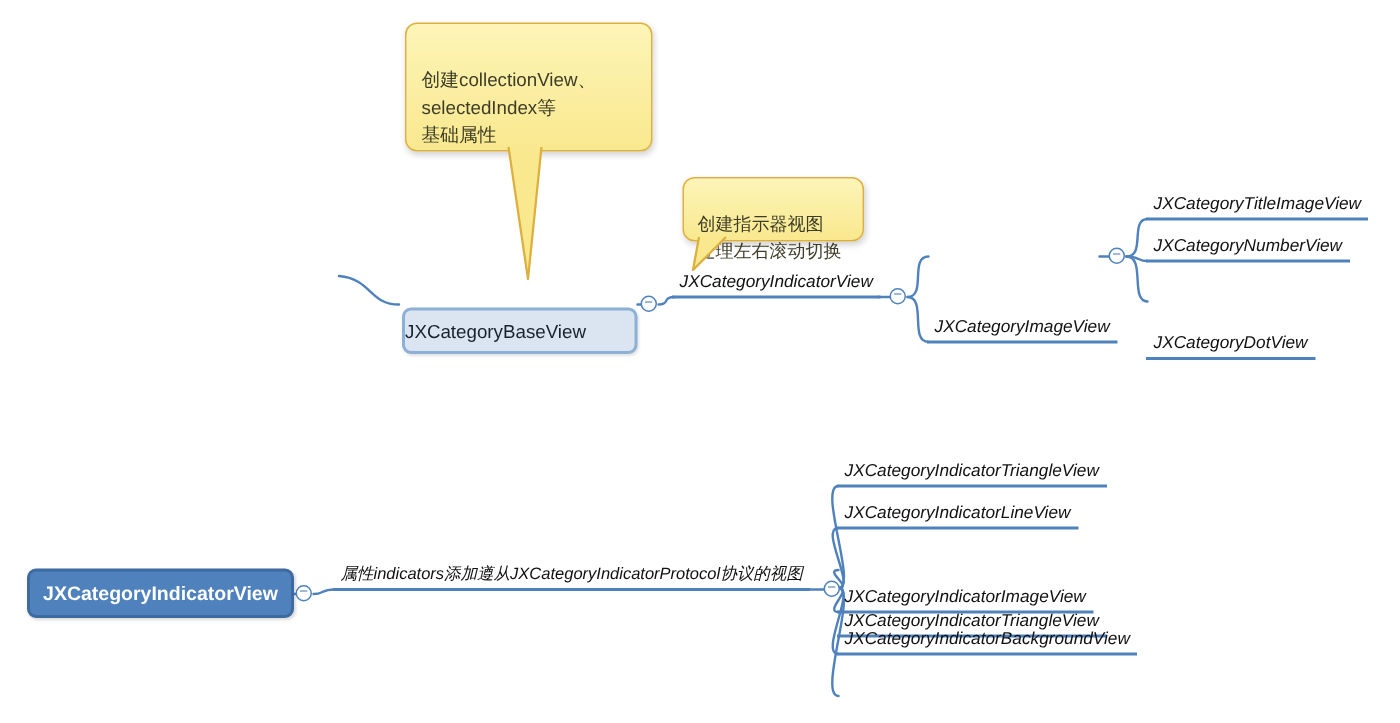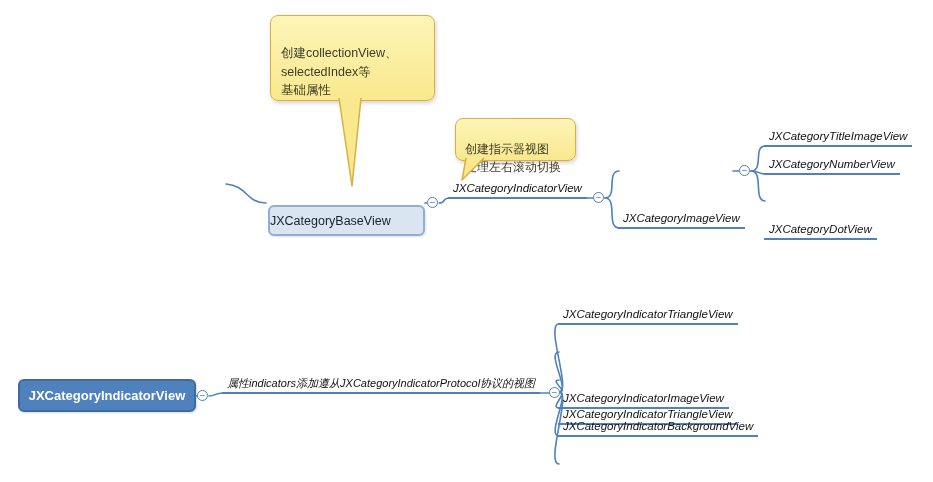--- a/index.html
+++ b/index.html
@@ -120,20 +120,23 @@
     <span>JXCategoryIndicatorView</span>
   </div>
 
   <div class="leaf small" style="left:222px; top:375px;">
     <span>属性indicators添加遵从JXCategoryIndicatorProtocol协议的视图</span>
   </div>
 
   <div class="leaf" style="left:558px; top:306px;">
     <span>JXCategoryIndicatorTriangleView</span>
   </div>
+  <div class="leaf" style="left:558px; top:334px;">
+    <span>JXCategoryIndicatorLineView</span>
+  </div>
   <div class="leaf" style="left:558px; top:362px;margin-top:44px;">
     <span>JXCategoryIndicatorTriangleView</span>
   </div>
   <div class="leaf" style="left:558px; top:418px;">
     <span>JXCategoryIndicatorBackgroundView</span>
   </div>
   <div class="leaf" style="left:558px; top:390px;">
     <span>JXCategoryIndicatorImageView</span>
   </div>
 

